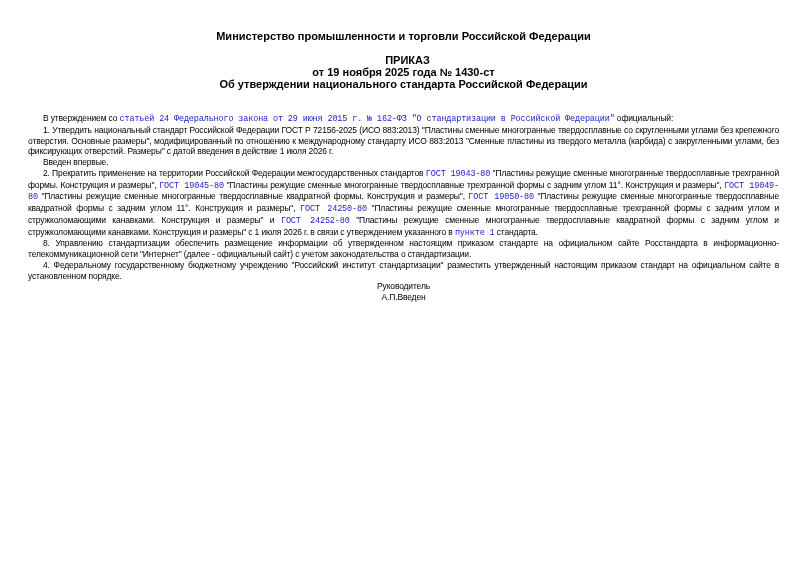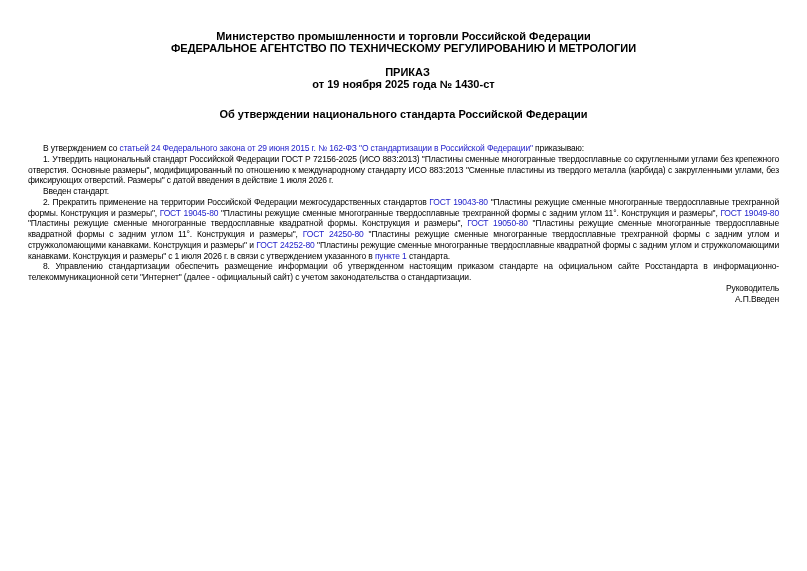--- a/index.html
+++ b/index.html
@@ -14,60 +14,61 @@
   }
   .doc-header {
     padding-top: 30px;
     text-align: center;
     font-weight: bold;
     font-size: 11px;
     line-height: 12px;
   }
   .doc-type   { margin-top: 12px; padding-left: 8px; }
   .doc-date   { }
-  .doc-subject{ margin-top: 18px; }
+  .doc-subject{ margin-top: 0; }
   .doc-body {
     margin-top: 23px;
     padding: 0 28px;
     font-size: 8.5px;
     line-height: 10.75px;
     letter-spacing: -0.15px;
     text-align: justify;
   }
   .doc-body p {
     margin: 0;
     text-indent: 15px;
   }
   .doclink {
     color: #2222cc;
     text-decoration: none;
     cursor: pointer;
+    font-family: Liberation Mono, monospace;
   }
   .signature {
     margin: 0;
-    text-align: right;
+    text-align: center;
     text-indent: 0 !important;
   }
 </style>
 </head>
 <body>
 
 <div class="page">
 
   <div class="doc-header">
     <div>Министерство промышленности и торговли Российской Федерации</div>
-    <div>ФЕДЕРАЛЬНОЕ АГЕНТСТВО ПО ТЕХНИЧЕСКОМУ РЕГУЛИРОВАНИЮ И МЕТРОЛОГИИ</div>
     <div class="doc-type">ПРИКАЗ</div>
     <div class="doc-date">от 19 ноября 2025 года № 1430-ст</div>
     <div class="doc-subject">Об утверждении национального стандарта Российской Федерации</div>
   </div>
 
   <div class="doc-body">
-    <p><span>В утверждением со </span><span class="doclink">статьей 24 Федерального закона от 29 июня 2015 г. № 162-ФЗ "О стандартизации в Российской Федерации"</span><span> приказываю:</span></p>
+    <p><span>В утверждением со </span><span class="doclink">статьей 24 Федерального закона от 29 июня 2015 г. № 162-ФЗ "О стандартизации в Российской Федерации"</span><span> официальный:</span></p>
     <p><span>1. Утвердить национальный стандарт Российской Федерации ГОСТ Р 72156-2025 (ИСО 883:2013) "Пластины сменные многогранные твердосплавные со скругленными углами без крепежного отверстия. Основные размеры", модифицированный по отношению к международному стандарту ИСО 883:2013 "Сменные пластины из твердого металла (карбида) с закругленными углами, без фиксирующих отверстий. Размеры" с датой введения в действие 1 июля 2026 г.</span></p>
-    <p><span>Введен стандарт.</span></p>
+    <p><span>Введен впервые.</span></p>
     <p><span>2. Прекратить применение на территории Российской Федерации межгосударственных стандартов </span><span class="doclink">ГОСТ 19043-80</span><span> "Пластины режущие сменные многогранные твердосплавные трехгранной формы. Конструкция и размеры", </span><span class="doclink">ГОСТ 19045-80</span><span> "Пластины режущие сменные многогранные твердосплавные трехгранной формы с задним углом 11°. Конструкция и размеры", </span><span class="doclink">ГОСТ 19049-80</span><span> "Пластины режущие сменные многогранные твердосплавные квадратной формы. Конструкция и размеры", </span><span class="doclink">ГОСТ 19050-80</span><span> "Пластины режущие сменные многогранные твердосплавные квадратной формы с задним углом 11°. Конструкция и размеры", </span><span class="doclink">ГОСТ 24250-80</span><span> "Пластины режущие сменные многогранные твердосплавные трехгранной формы с задним углом и стружколомающими канавками. Конструкция и размеры" и </span><span class="doclink">ГОСТ 24252-80</span><span> "Пластины режущие сменные многогранные твердосплавные квадратной формы с задним углом и стружколомающими канавками. Конструкция и размеры" с 1 июля 2026 г. в связи с утверждением указанного в </span><span class="doclink">пункте 1</span><span> стандарта.</span></p>
     <p><span>8. Управлению стандартизации обеспечить размещение информации об утвержденном настоящим приказом стандарте на официальном сайте Росстандарта в информационно-телекоммуникационной сети "Интернет" (далее - официальный сайт) с учетом законодательства о стандартизации.</span></p>
+    <p><span>4. Федеральному государственному бюджетному учреждению "Российский институт стандартизации" разместить утвержденный настоящим приказом стандарт на официальном сайте в установленном порядке.</span></p>
     <p class="signature">Руководитель</p>
     <p class="signature">А.П.Введен</p>
   </div>
 
 </div>
 
 </body></html>

